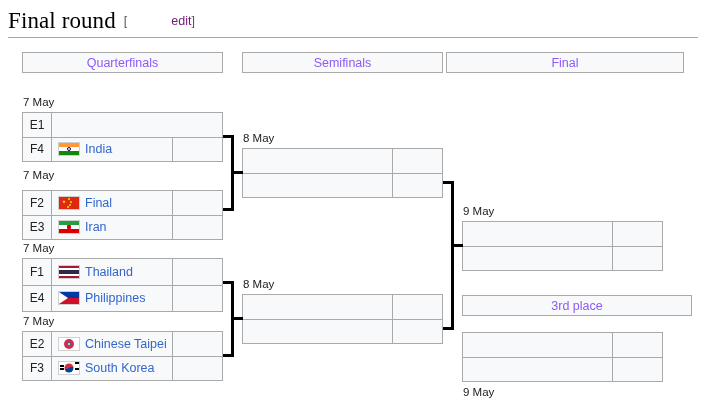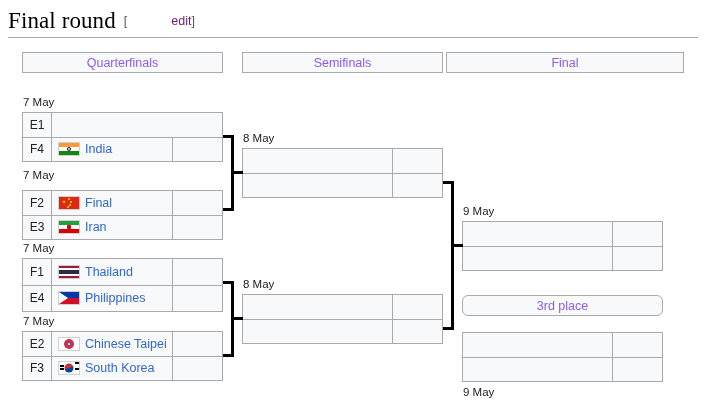--- a/index.html
+++ b/index.html
@@ -290,21 +290,21 @@
 
 <div class="page-heading">
   <span class="htext">Final round</span><span class="edit-wrap"><span class="brk">[</span><a class="edit-link">edit</a><span class="brk">]</span></span>
 </div>
 
 <div id="bracket">
 
   <div class="round-header" style="left:22px; top:52px; width:201px;">Quarterfinals</div>
   <div class="round-header" style="left:242px; top:52px; width:201px;">Semifinals</div>
   <div class="round-header" style="left:446px; top:52px; width:238px;">Final</div>
-  <div class="round-header" style="left:462px; top:295px; width:201px;border-radius:6px;">3rd place</div>
+  <div class="round-header" style="left:462px; top:295px; width:230px;">3rd place</div>
 
   <div class="date-label" style="left:23px; top:96px;">7 May</div>
   <div class="match" style="left:22px; top:112px; width:201px; height:50px;">
     <div class="match-row">
       <div class="cell-seed">E1</div>
       <div class="cell-score"></div>
     </div>
     <div class="match-row">
       <div class="cell-seed">F4</div>
       <div class="cell-team">

